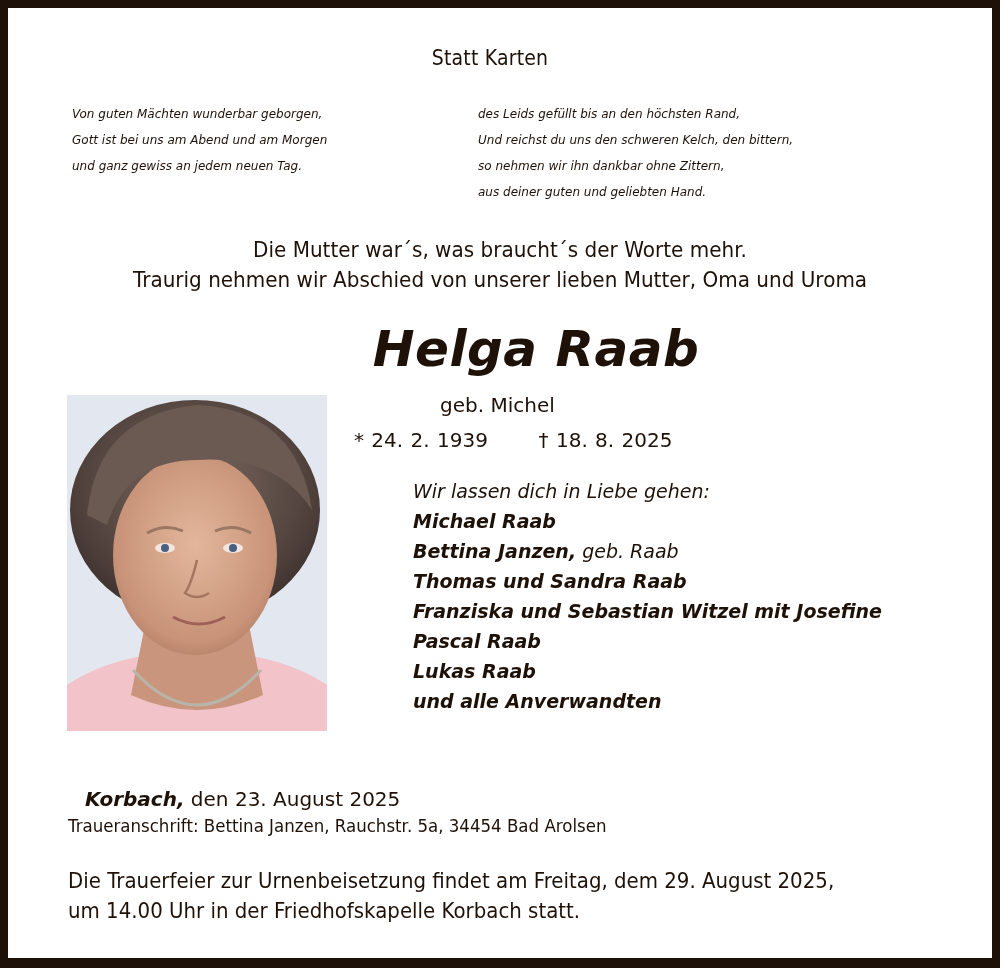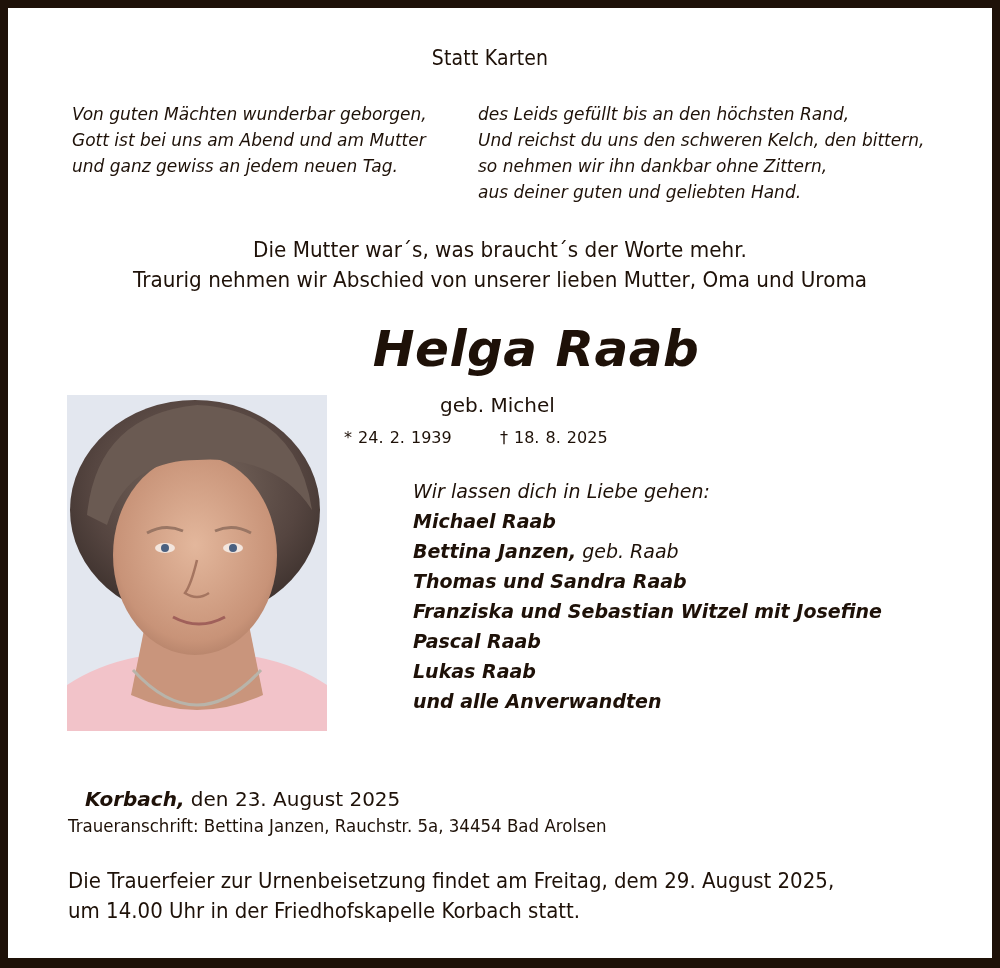--- a/index.html
+++ b/index.html
@@ -19,21 +19,21 @@
   }
   .abs { position: absolute; white-space: nowrap; }
   .header-title {
     left: 0; width: 964px; top: 38px;
     text-align: center;
     font-size: 21px;
     letter-spacing: 0.2px;
     font-family: "DejaVu Sans Condensed", "DejaVu Sans", sans-serif;
   }
   .poem {
-    font-size: 17px;
+    font-size: 12px;
     line-height: 26px;
     font-style: italic;
   }
   .poem-left { left: 64px; top: 93px; }
   .poem-right { left: 470px; top: 93px; }
   .poem-line { display: block; }
   .intro {
     left: 0; width: 984px; top: 227px;
     text-align: center;
     font-size: 21.5px;
@@ -50,22 +50,22 @@
     font-style: italic;
     letter-spacing: 0.5px;
     font-family: "DejaVu Sans", sans-serif;
     padding-left: 36px;
   }
   .maiden {
     left: 432px; top: 385px;
     font-size: 20px;
   }
   .dates {
-    left: 336px; top: 420px;
-    font-size: 16px;
+    left: 346px; top: 420px;
+    font-size: 20px;
     word-spacing: 1px;
   }
   .dates .sep { display: inline-block; width: 36px; }
   .photo {
     position: absolute;
     left: 59px; top: 387px;
     width: 260px; height: 336px;
     overflow: hidden;
     background: linear-gradient(180deg, #dfe4ee 0%, #e6e9f1 60%, #eceef3 100%);
   }
@@ -101,21 +101,21 @@
 </style>
 </head>
 <body>
 
 <div class="card">
 
   <div class="abs header-title">Statt Karten</div>
 
   <div class="abs poem poem-left">
     <span class="poem-line">Von guten Mächten wunderbar geborgen,</span>
-    <span class="poem-line">Gott ist bei uns am Abend und am Mutter</span>
+    <span class="poem-line">Gott ist bei uns am Abend und am Morgen</span>
     <span class="poem-line">und ganz gewiss an jedem neuen Tag.</span>
   </div>
 
   <div class="abs poem poem-right">
     <span class="poem-line">des Leids gefüllt bis an den höchsten Rand,</span>
     <span class="poem-line">Und reichst du uns den schweren Kelch, den bittern,</span>
     <span class="poem-line">so nehmen wir ihn dankbar ohne Zittern,</span>
     <span class="poem-line">aus deiner guten und geliebten Hand.</span>
   </div>
 

